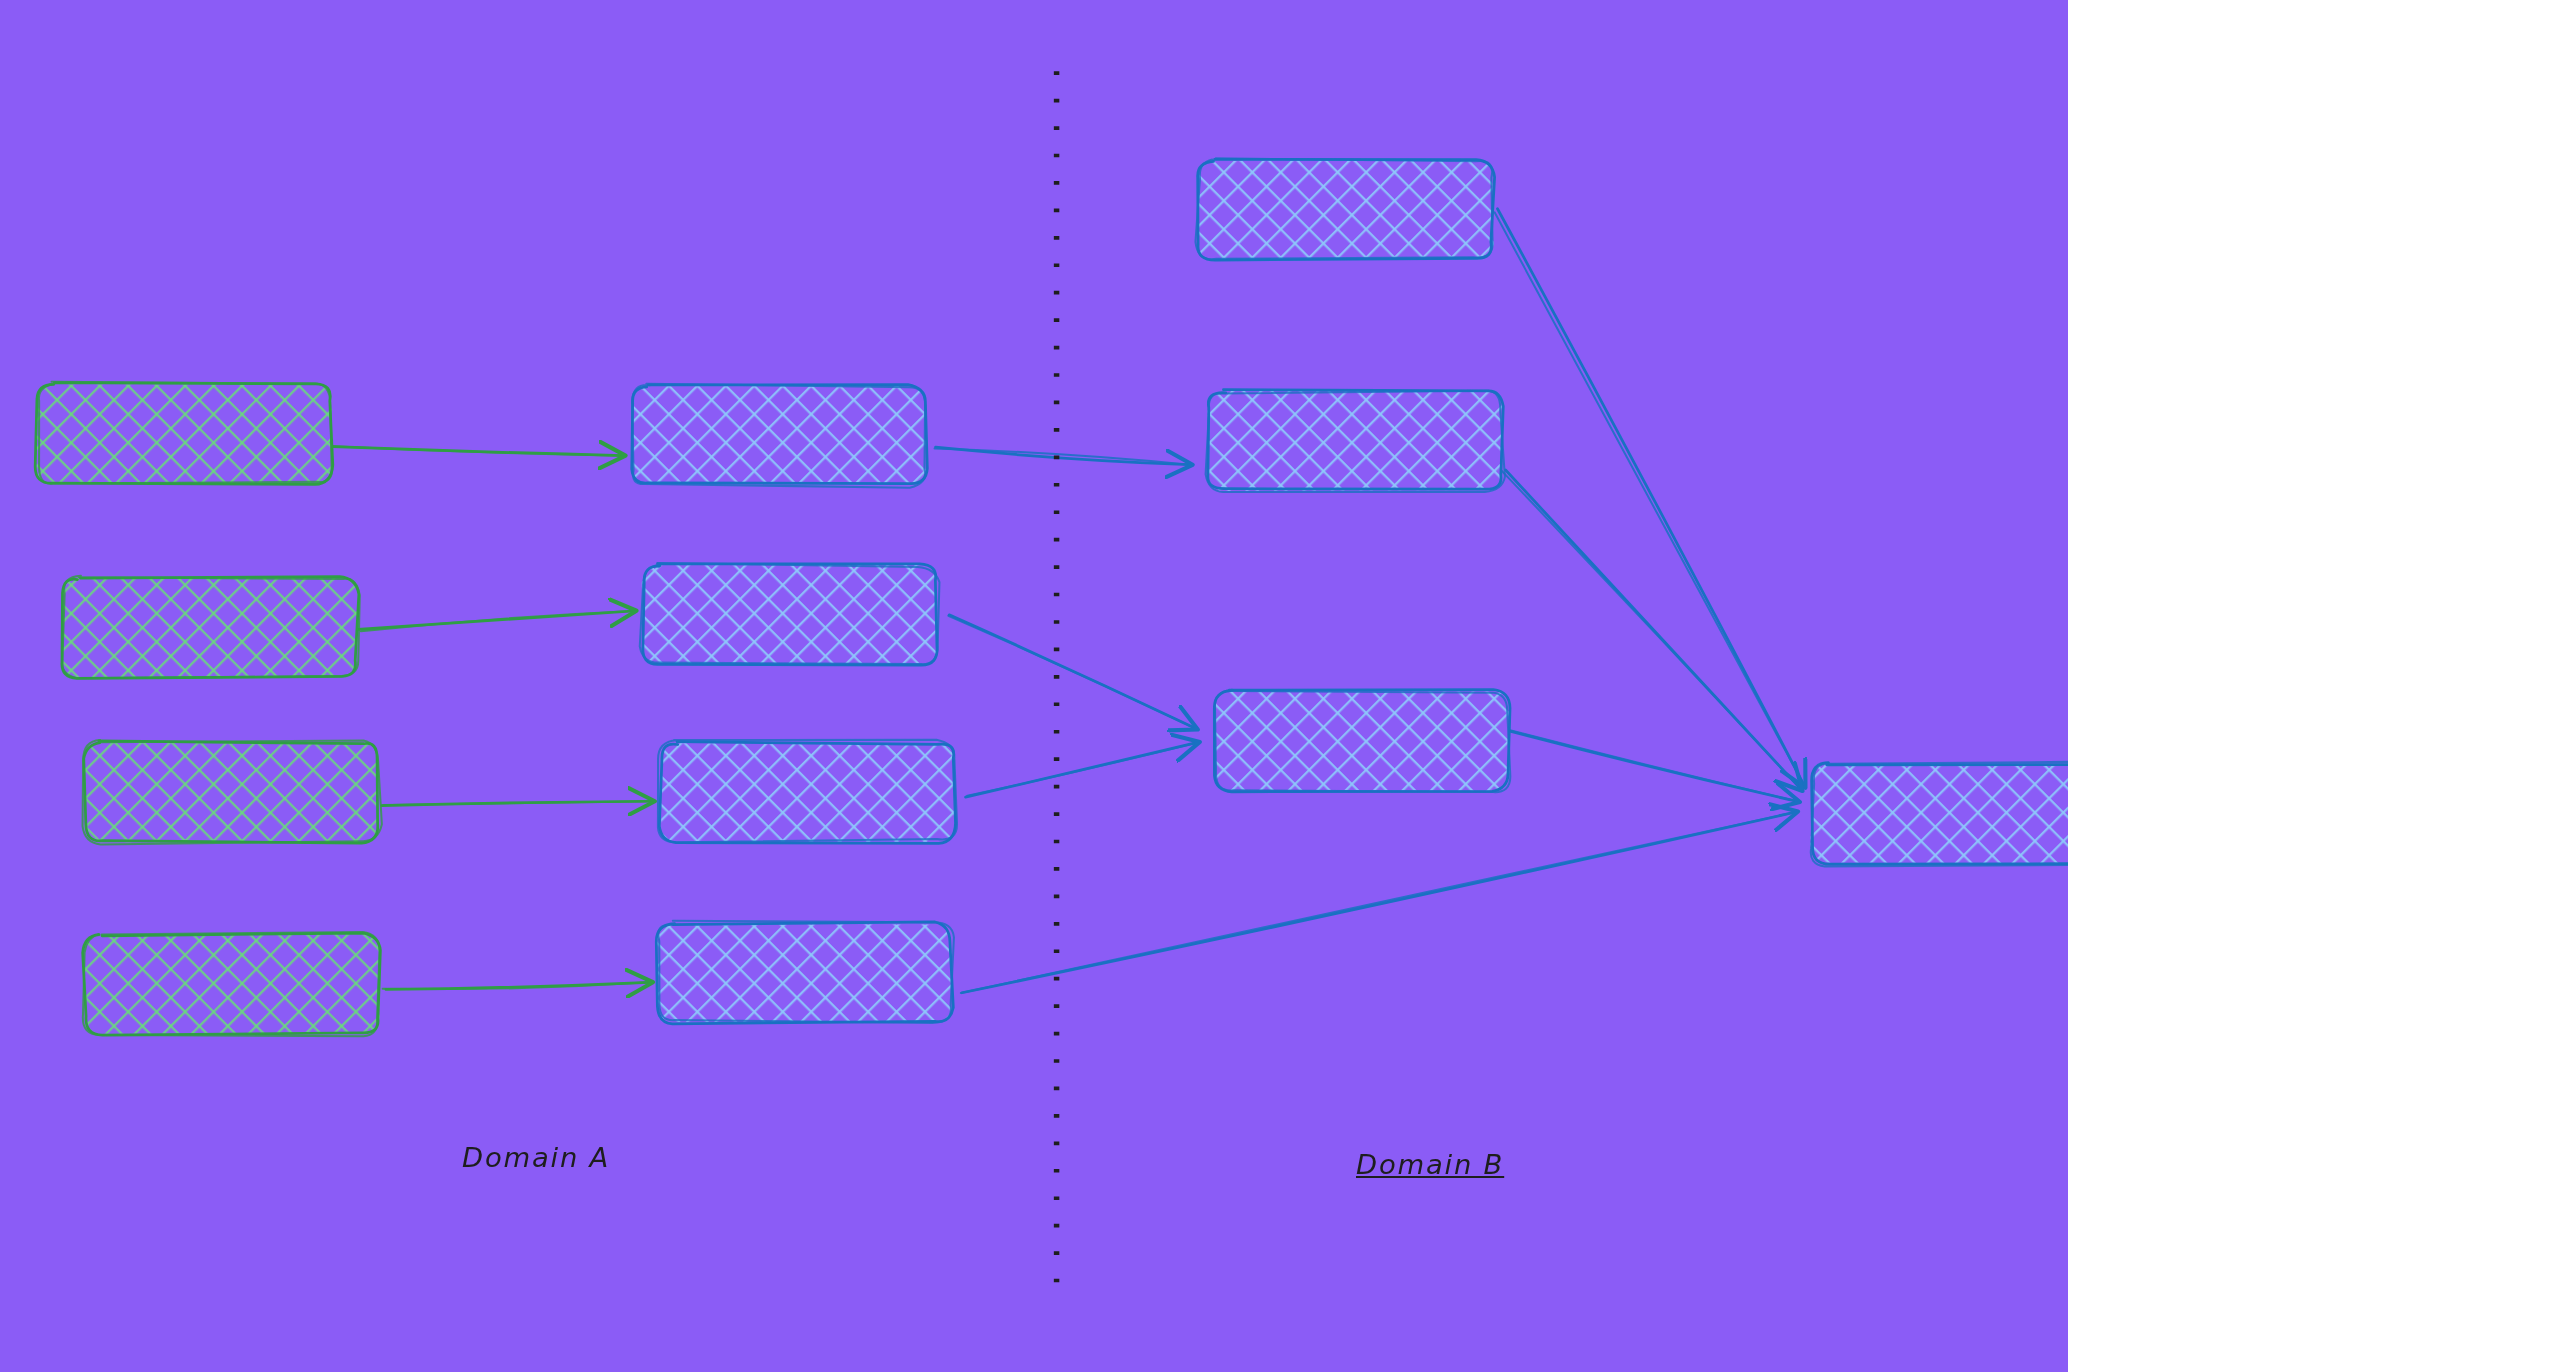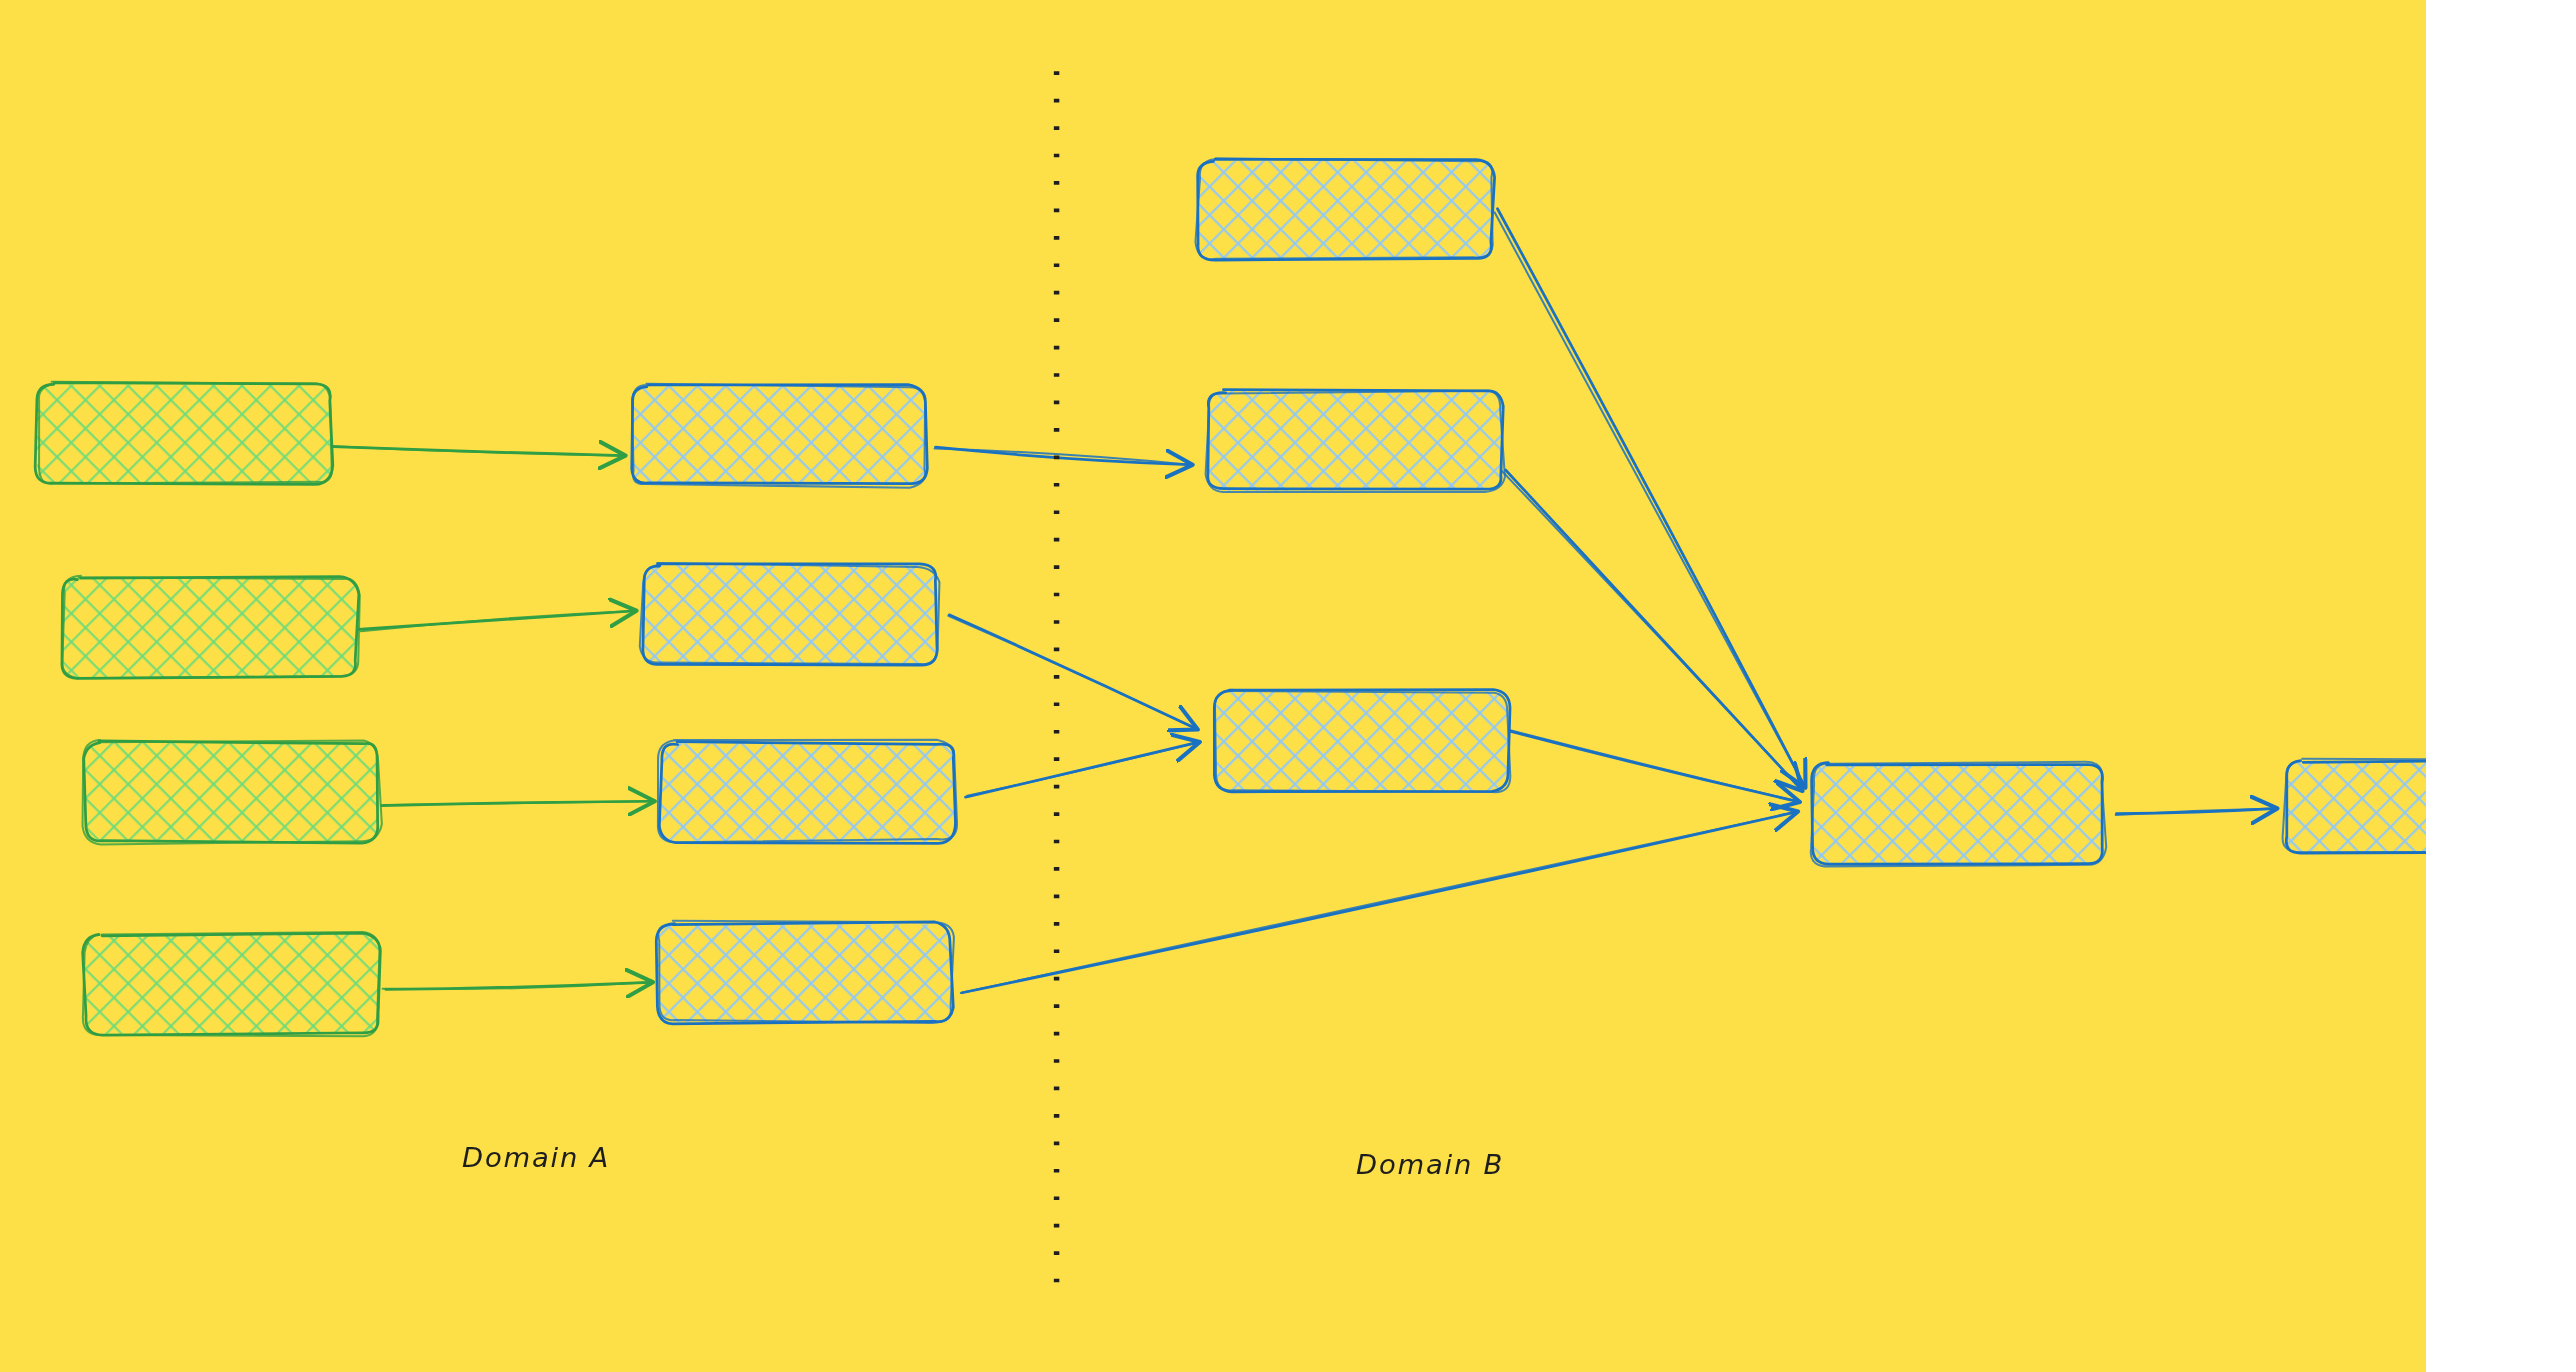--- a/index.html
+++ b/index.html
@@ -5,23 +5,23 @@
   html, body {
     margin: 0;
     padding: 0;
     background: #ffffff;
   }
   body {
     font-family: "DejaVu Sans", sans-serif;
   }
   #canvas-root {
     position: relative;
-    width: 2426px;
+    width: 2068px;
     height: 1372px;
-    background: #fde047;
+    background: #8b5cf6;
     overflow: hidden;
   }
   #diagram-svg {
     position: absolute;
     inset: 0;
     width: 2576px;
     height: 1372px;
     display: block;
   }
   .domain-label {
@@ -175,16 +175,16 @@
           <path d="M 2516.816345359858 829.6220393662444 L 2789.3156356466543 830.7528286943924 Q 2807.629216100196 834.4091542271009 2811.37690210658 847.6010693554772 L 2807.156979669331 917.1480234653447 Q 2809.8608414197624 934.9319242983739 2790.78786816792 930.9979570876798 L 2515.678215838912 931.8581579700383 Q 2495.0813229086257 932.1888210909389 2495.3844854358513 915.7391273641675 L 2499.5147685550687 847.8395230775883 Q 2499.4111062668317 832.8914504071192 2515.4123225225194 831.4117972387056" fill="none" stroke="#1971c2" stroke-width="2.2" stroke-linecap="round" stroke-linejoin="round" opacity="0.8"></path>
         </g>
       </g>
     <g id="divider-layer">
         <line x1="1155" y1="78" x2="1155" y2="1408" stroke="#1e1e1e" stroke-width="6" stroke-dasharray="4 26" stroke-linecap="butt"></line>
       </g>
   </svg>
 
   <div class="domain-label" id="label-domain-a" style="left: 462px; top: 1142px;">Domain A</div>
 
-  <div class="domain-label" id="label-domain-b" style="left: 1356px; top: 1149px;">Domain B</div>
+  <div class="domain-label" id="label-domain-b" style="left: 1356px; top: 1149px; text-decoration: underline;">Domain B</div>
 
 </div>
 
 
 </body></html>

